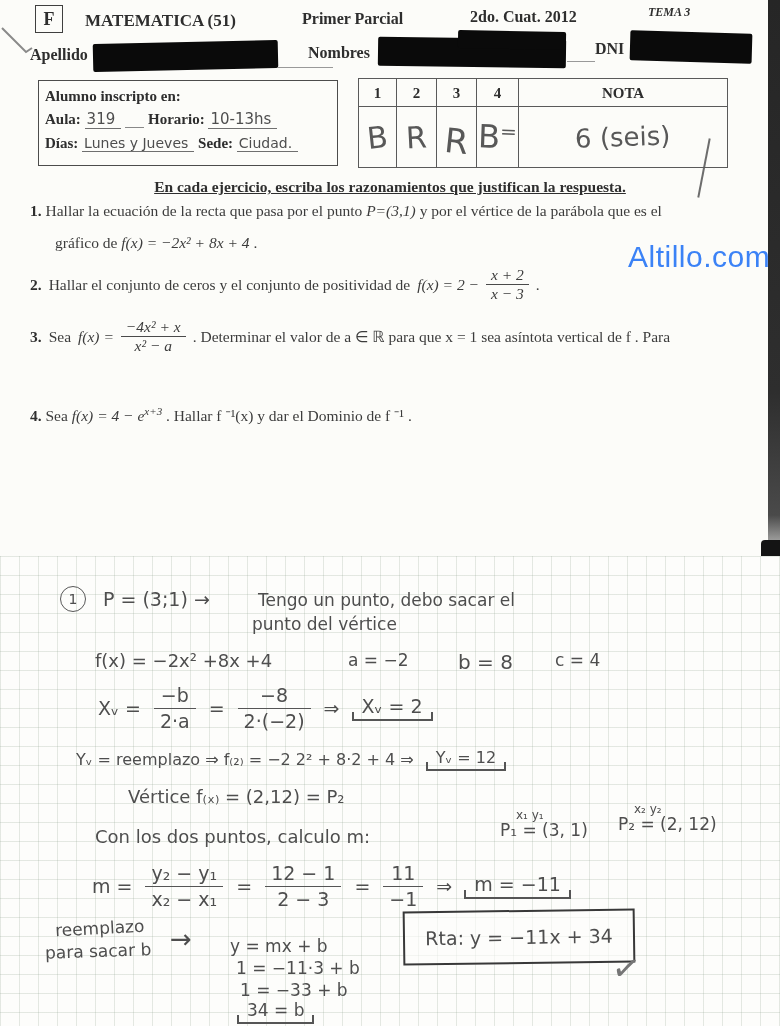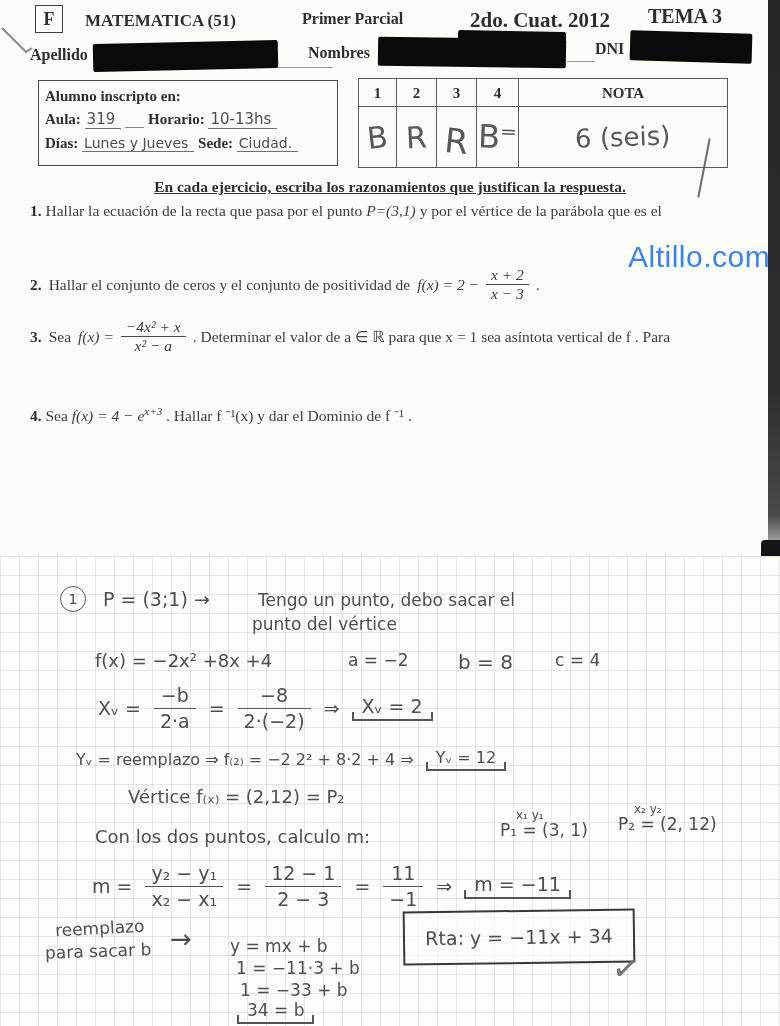--- a/index.html
+++ b/index.html
@@ -81,22 +81,22 @@
   <div class="abs edge-strip"></div>
   <div class="abs edge-blob"></div>
   <svg class="abs corner-mark" viewBox="0 0 36 34">
     <polyline points="2,2 26,26 32,22" fill="none" stroke="#8a8a8a" stroke-width="2"></polyline>
   </svg>
   <div class="abs paren-tail"></div>
 
   <div class="abs fbox b">F</div>
   <div class="abs b" style="left:85px;top:11px;font-size:17px;">MATEMATICA (51)</div>
   <div class="abs b" style="left:302px;top:10px;font-size:16px;">Primer Parcial</div>
-  <div class="abs b" style="left:470px;top:8px;font-size:21px;">2do. Cuat. 2012</div>
-  <div class="abs b" style="left:648px;top:5px;font-size:20px;">TEMA 3</div>
+  <div class="abs b" style="left:470px;top:8px;font-size:16px;">2do. Cuat. 2012</div>
+  <div class="abs b" style="left:648px;top:5px;font-size:12px;font-style:italic;">TEMA 3</div>
 
   <div class="abs b" style="left:30px;top:46px;font-size:16px;">Apellido</div>
   <div class="abs redact" style="left:93px;top:42px;width:185px;height:28px;transform:rotate(-1.3deg);"></div>
   <div class="abs" style="left:278px;top:67px;width:55px;height:1px;background:#999;"></div>
   <div class="abs b" style="left:308px;top:44px;font-size:16px;">Nombres</div>
   <div class="abs redact" style="left:378px;top:38px;width:188px;height:29px;transform:rotate(0.8deg);"></div>
   <div class="abs redact" style="left:458px;top:31px;width:108px;height:18px;transform:rotate(1deg);"></div>
   <div class="abs" style="left:567px;top:61px;width:28px;height:1px;background:#999;"></div>
   <div class="abs b" style="left:595px;top:40px;font-size:16px;">DNI</div>
   <div class="abs redact" style="left:630px;top:32px;width:122px;height:30px;transform:rotate(1.6deg);"></div>
@@ -146,20 +146,25 @@
   </div>
 
   <div class="abs watermark">Altillo.com</div>
 
   <div class="abs ex" style="left:30px;top:199px;width:725px;">
     <span class="exnum">1.</span>
     <span>Hallar la ecuación de la recta que pasa por el punto</span>
     <span class="m">P=(3,1)</span>
     <span>y por el vértice de la parábola que es el</span>
   </div>
+  <div class="abs ex" style="left:55px;top:231px;">
+    <span>gráfico de</span>
+    <span class="m">f(x) = −2x² + 8x + 4</span>
+    <span>.</span>
+  </div>
 
   <div class="abs ex flexline" style="left:30px;top:266px;">
     <span class="exnum">2.</span>
     <span>Hallar el conjunto de ceros y el conjunto de positividad de</span>
     <span class="m">f(x) = 2 −</span>
     <span class="frac m">
       <span class="fn">x + 2</span>
       <span class="fd">x − 3</span>
     </span>
     <span>.</span>

